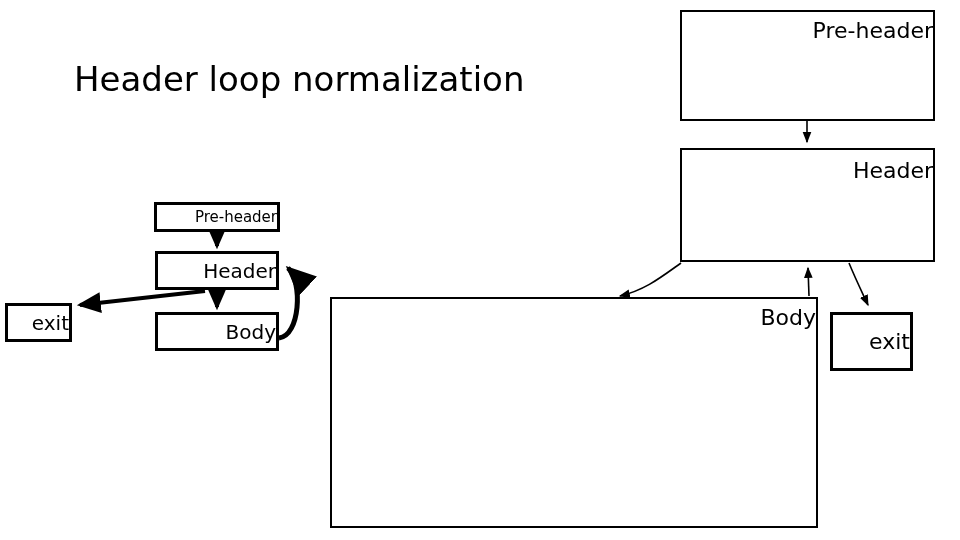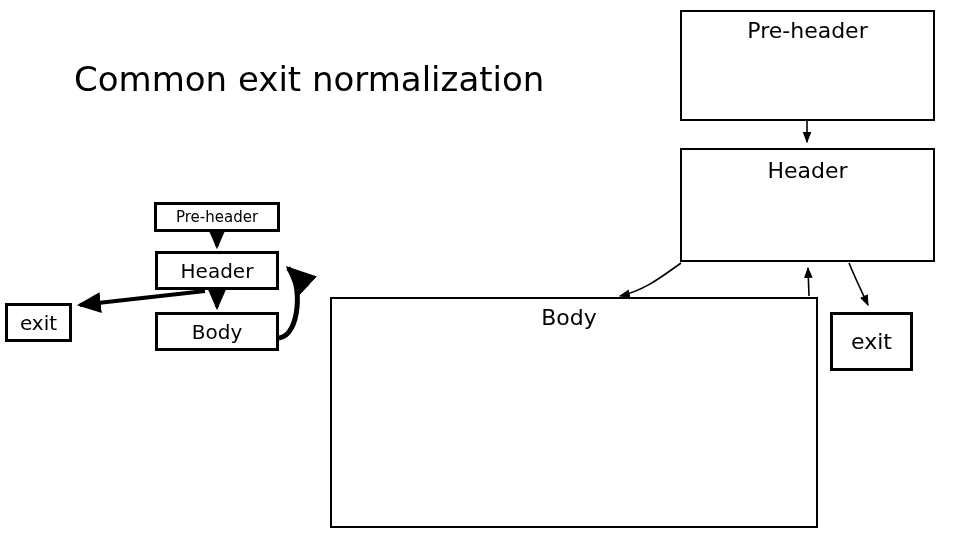--- a/index.html
+++ b/index.html
@@ -30,21 +30,21 @@
     color: #000000;
     white-space: nowrap;
   }
   
   .node {
     position: absolute;
     box-sizing: border-box;
     background: #ffffff;
     border: 1px solid #000000;
     display: flex;
-    justify-content: center;
+    justify-content: flex-end;
   }
   .node > .node-label {
     display: block;
     white-space: nowrap;
   }
   
   .small .node { border-width: 3px; }
   .small .node > .node-label {
     align-self: center;
   }
@@ -106,21 +106,21 @@
     left: 0; top: 0;
     width: 960px; height: 540px;
     pointer-events: none;
   }
 </style>
 </head>
 <body>
 
 <div id="slide">
 
-  <div id="slide-title">Common exit normalization</div>
+  <div id="slide-title">Header loop normalization</div>
 
   <div class="small">
 
     <svg class="edges" viewBox="0 0 960 540" width="960" height="540" aria-hidden="true">
       <defs>
         <marker id="arrow-thick" markerWidth="7" markerHeight="7" refX="5.2" refY="3.0" orient="auto" markerUnits="strokeWidth">
           <path d="M0,0.4 L6,3 L0,5.6 z" fill="#000000"></path>
         </marker>
         <marker id="arrow-thick2" markerWidth="8" markerHeight="8" refX="5.4" refY="3.0" orient="auto" markerUnits="strokeWidth">
           <path d="M0,0.3 L6,3 L0,5.7 z" fill="#000000"></path>

